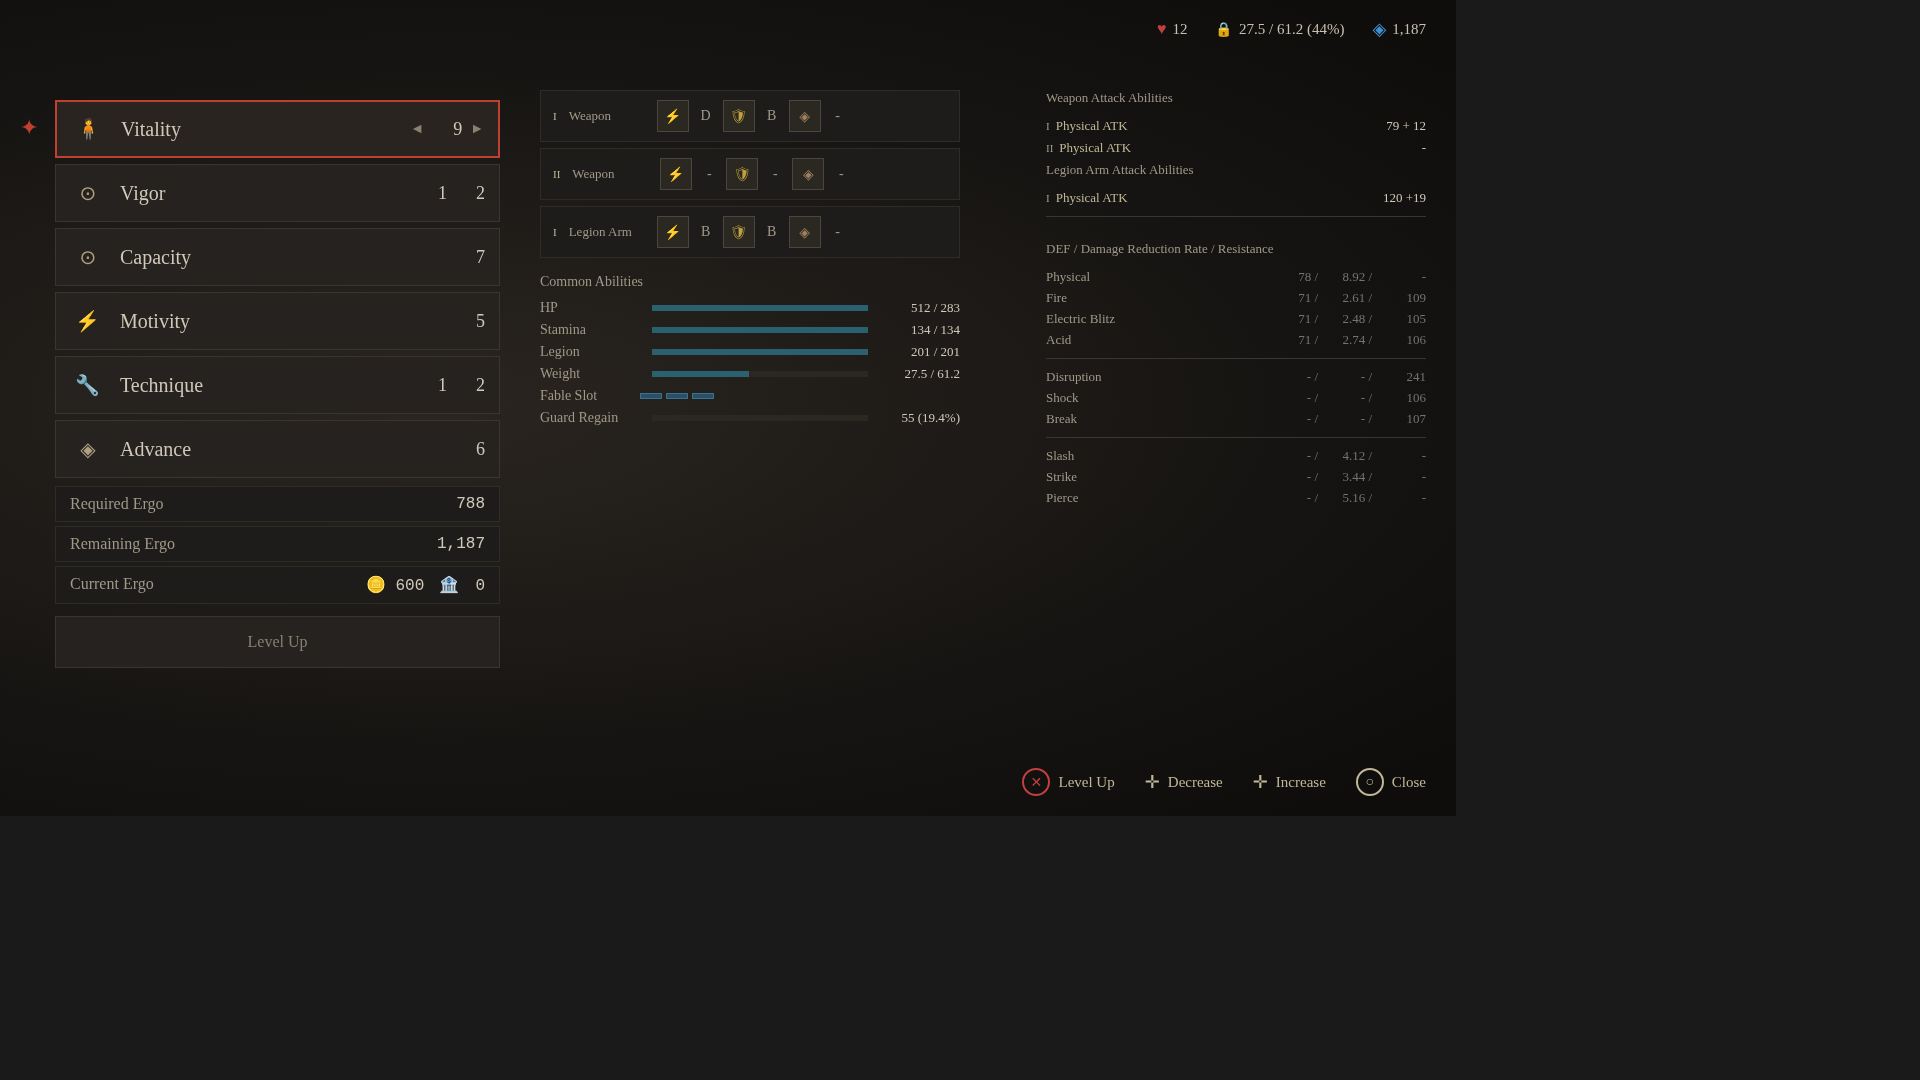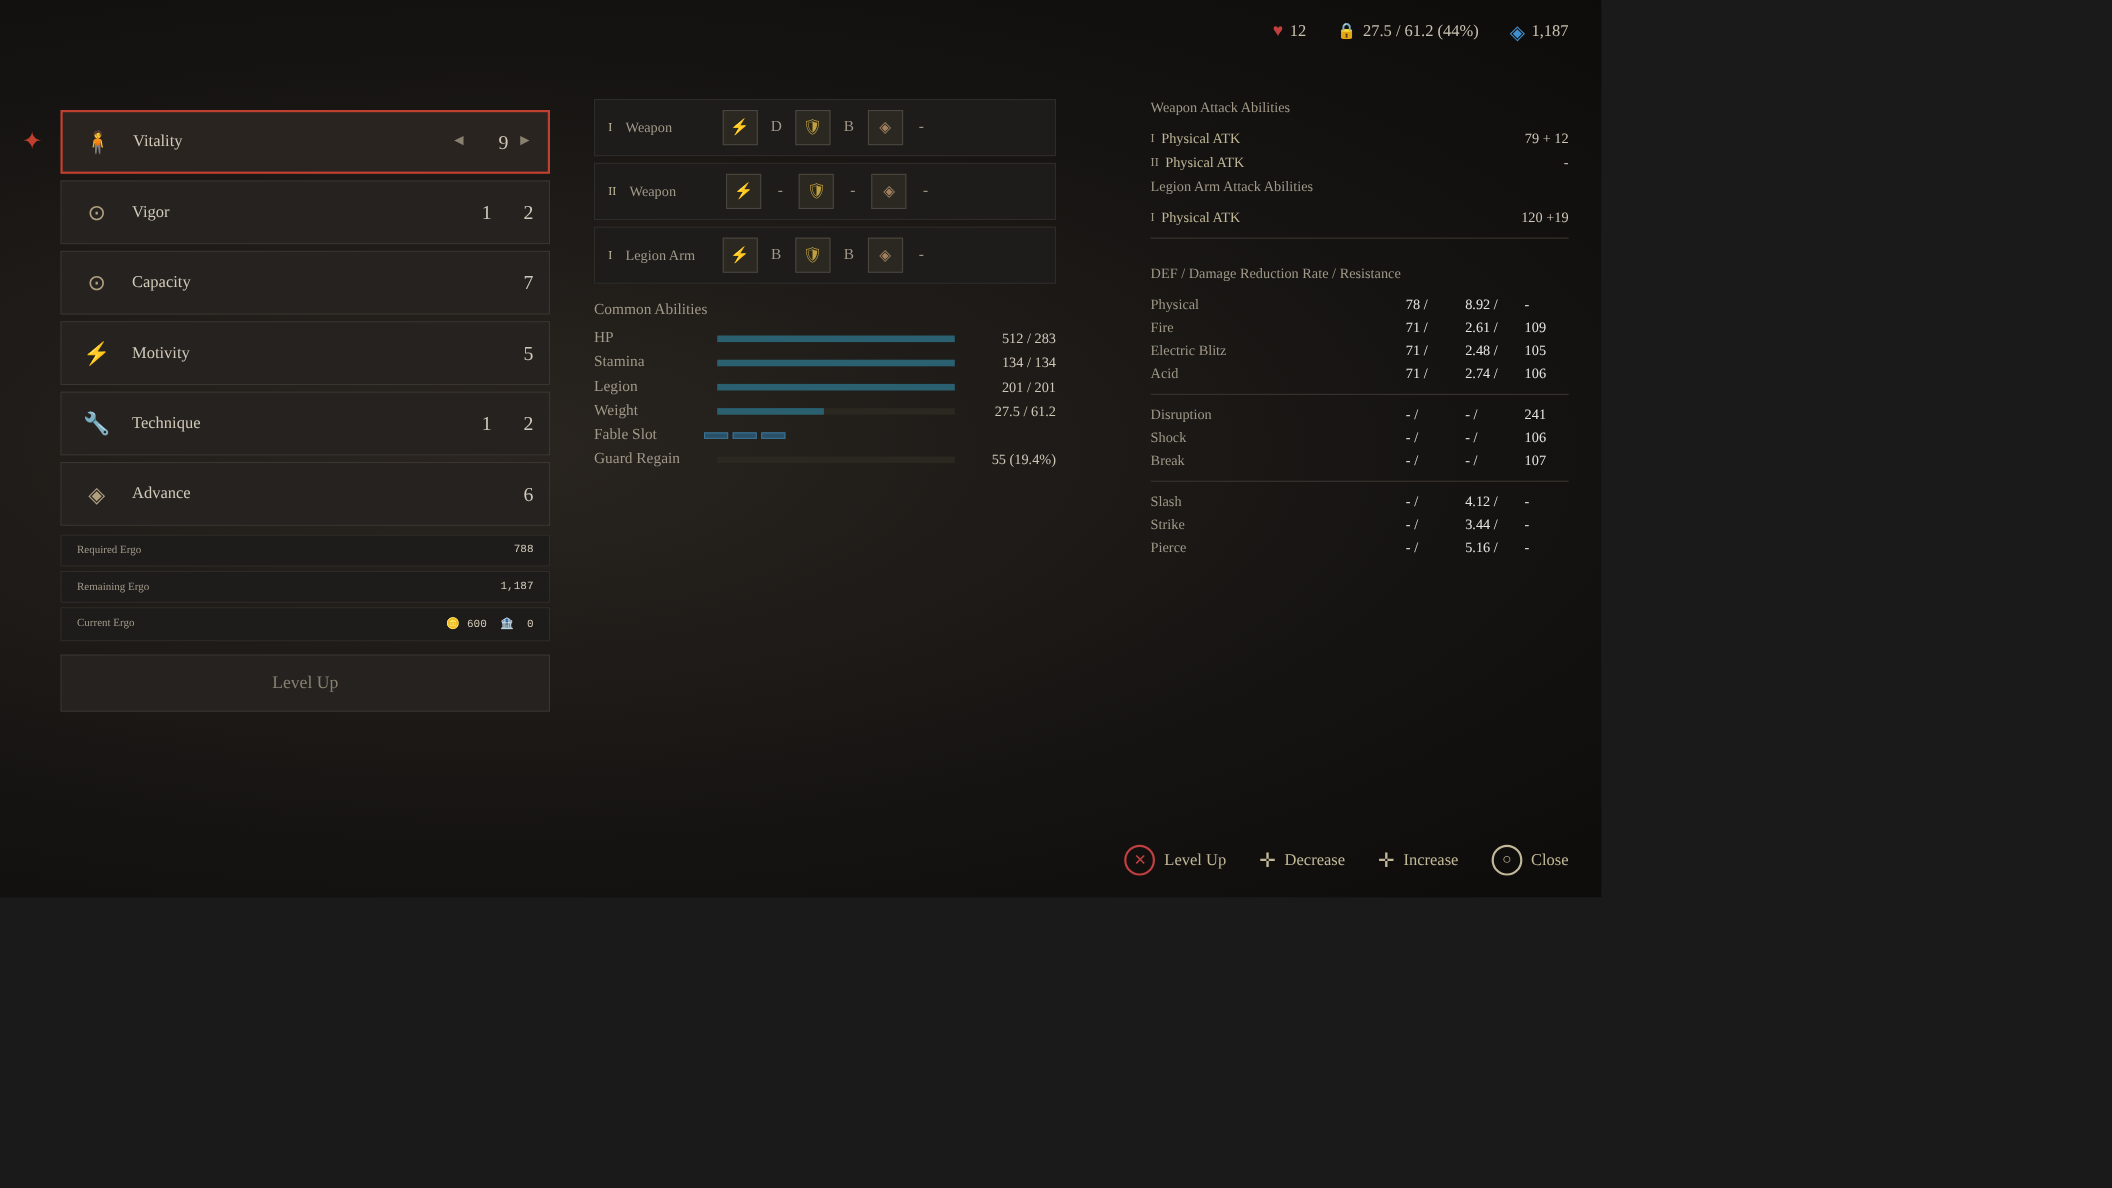--- a/index.html
+++ b/index.html
@@ -64,21 +64,21 @@
       height: 36px;
       margin-right: 14px;
       display: flex;
       align-items: center;
       justify-content: center;
       font-size: 20px;
       color: #b0a080;
     }
     .stat-name {
       flex: 1;
-      font-size: 15px;
+      font-size: 20px;
       color: #d0c8b8;
     }
     .stat-value {
       font-size: 18px;
       color: #d0c8b8;
       min-width: 30px;
       text-align: right;
     }
     .stat-nav {
       display: flex;
@@ -94,21 +94,21 @@
     .info-section {
       margin-top: 8px;
     }
     .info-row {
       display: flex;
       justify-content: space-between;
       padding: 8px 14px;
       background: #1e1c1a;
       border: 1px solid #2e2c28;
       margin-bottom: 4px;
-      font-size: 10px;
+      font-size: 16px;
     }
     .info-label { color: #a09888; }
     .info-value { color: #d0c8b8; font-family: Liberation Mono, monospace; }
 
     
     .level-up-btn {
       margin-top: 12px;
       text-align: center;
       padding: 16px;
       background: #252220;
@@ -245,21 +245,21 @@
     }
     .def-row {
       display: flex;
       justify-content: space-between;
       font-size: 13px;
       margin-bottom: 5px;
       color: #c0b898;
     }
     .def-name { min-width: 100px; color: #a09888; }
     .def-values { display: flex; gap: 14px; }
-    .def-val { min-width: 40px; color: #e5e5e5; }
+    .def-val { min-width: 40px; text-align: right; color: #737373; }
     .divider {
       border: none;
       border-top: 1px solid #3a3530;
       margin: 10px 0;
     }
 
     
     .bottom-bar {
       position: absolute;
       bottom: 20px;

